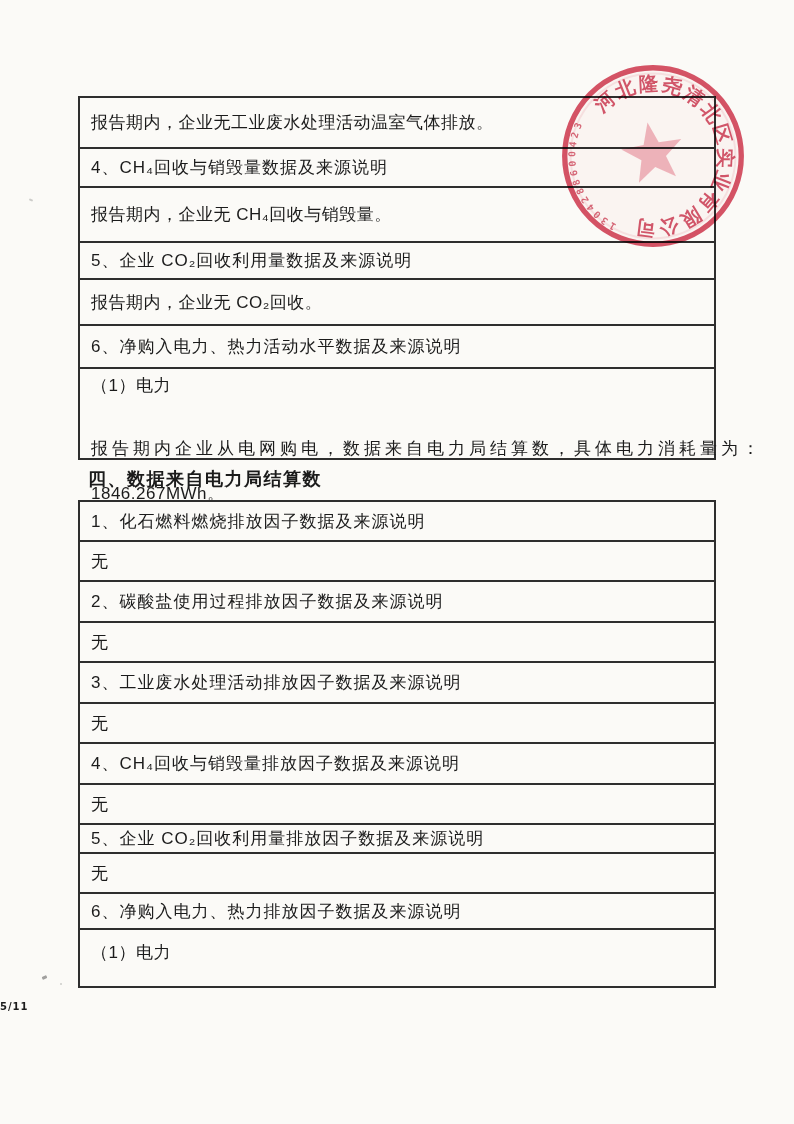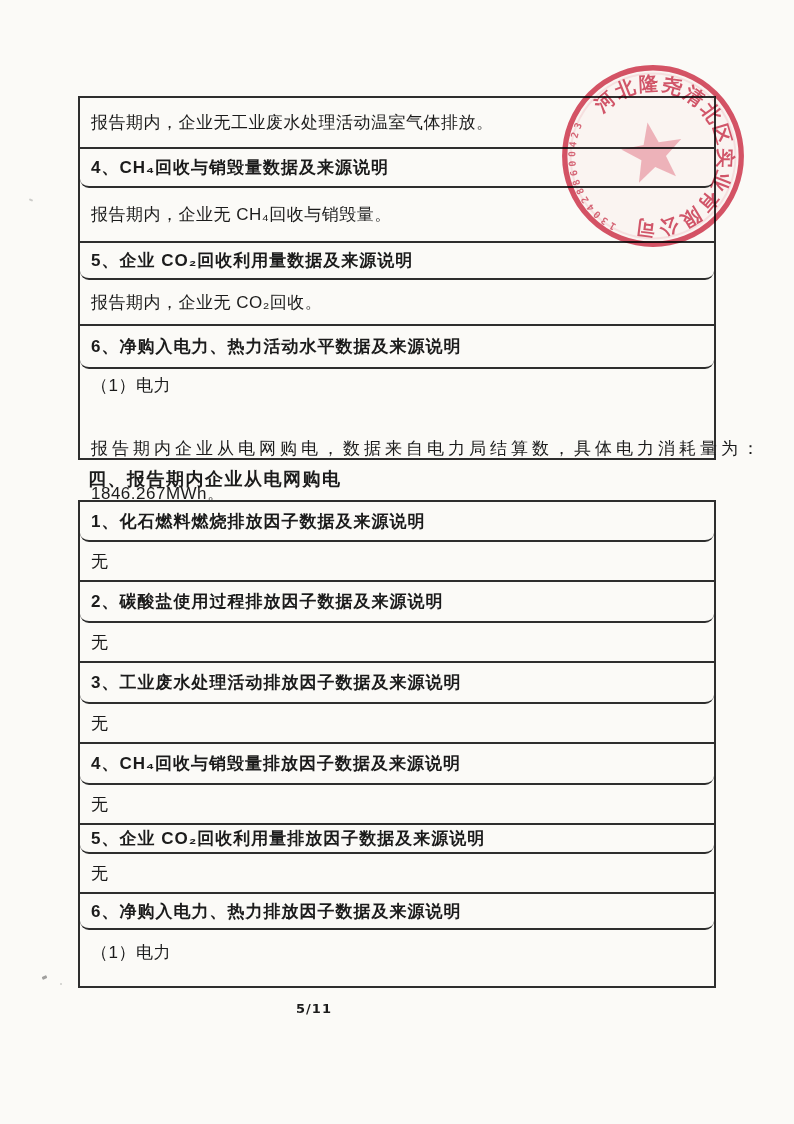--- a/index.html
+++ b/index.html
@@ -21,37 +21,37 @@
   .t2{top:500px;height:488px;}
   .row{
     box-sizing:border-box;
     border-bottom:2px solid #2e2e2e;
     display:flex;align-items:center;
     padding-left:11px;padding-right:8px;
     font-size:17px;
     letter-spacing:.5px;
   }
   .row:last-child{border-bottom:none;}
-  .row.hdr{font-weight:700;letter-spacing:1px;border-radius:9px;}
+  .row.hdr{font-weight:400;letter-spacing:1px;}
   .cell-multi{
     box-sizing:border-box;
     display:block;
     padding-left:11px;padding-right:8px;
     font-size:17px;
   }
   .cell-multi .ln1{margin-top:5px;letter-spacing:.5px;}
   .cell-multi .ln2{margin-top:40px;letter-spacing:4px;white-space:nowrap;}
   .cell-multi .ln3{margin-top:22px;font-family:Liberation Sans, sans-serif;font-size:17px;letter-spacing:.5px;}
   .section-heading{
     position:absolute;left:88px;top:467px;
     font-size:18px;font-weight:700;letter-spacing:1.5px;
   }
   .page-footer{
     position:absolute;left:0;top:1001px;width:628px;
-    text-align:center;font-size:13px;font-weight:700;
+    font-size:10px;font-weight:700;
     font-family:"DejaVu Sans","Liberation Sans",sans-serif;
     letter-spacing:1px;
   }
   .stamp{
     position:absolute;left:556px;top:58px;width:194px;height:196px;
     mix-blend-mode:multiply;opacity:.93;
     pointer-events:none;
   }
   .speck{position:absolute;background:rgba(50,50,50,.45);border-radius:1px;}
   .speck1{left:29px;top:199px;width:4px;height:2px;transform:rotate(25deg);opacity:.5;}
@@ -84,21 +84,21 @@
       </div>
     <div class="row cell-multi" style="height:113px;border-bottom:none">
       <div>
         <div class="ln1">（1）电力</div>
         <div class="ln2">报告期内企业从电网购电，数据来自电力局结算数，具体电力消耗量为：</div>
         <div class="ln3">1846.267MWh。</div>
       </div>
     </div>
   </div>
 
-  <div class="section-heading">四、报告期内企业从电网购电</div>
+  <div class="section-heading">四、数据来自电力局结算数</div>
 
   <div class="doc-table t2">
     <div class="row hdr" style="height:40px">
         <span>1、化石燃料燃烧排放因子数据及来源说明</span>
       </div>
     <div class="row" style="height:40px">
         <span>无</span>
       </div>
     <div class="row hdr" style="height:41px">
         <span>2、碳酸盐使用过程排放因子数据及来源说明</span>

